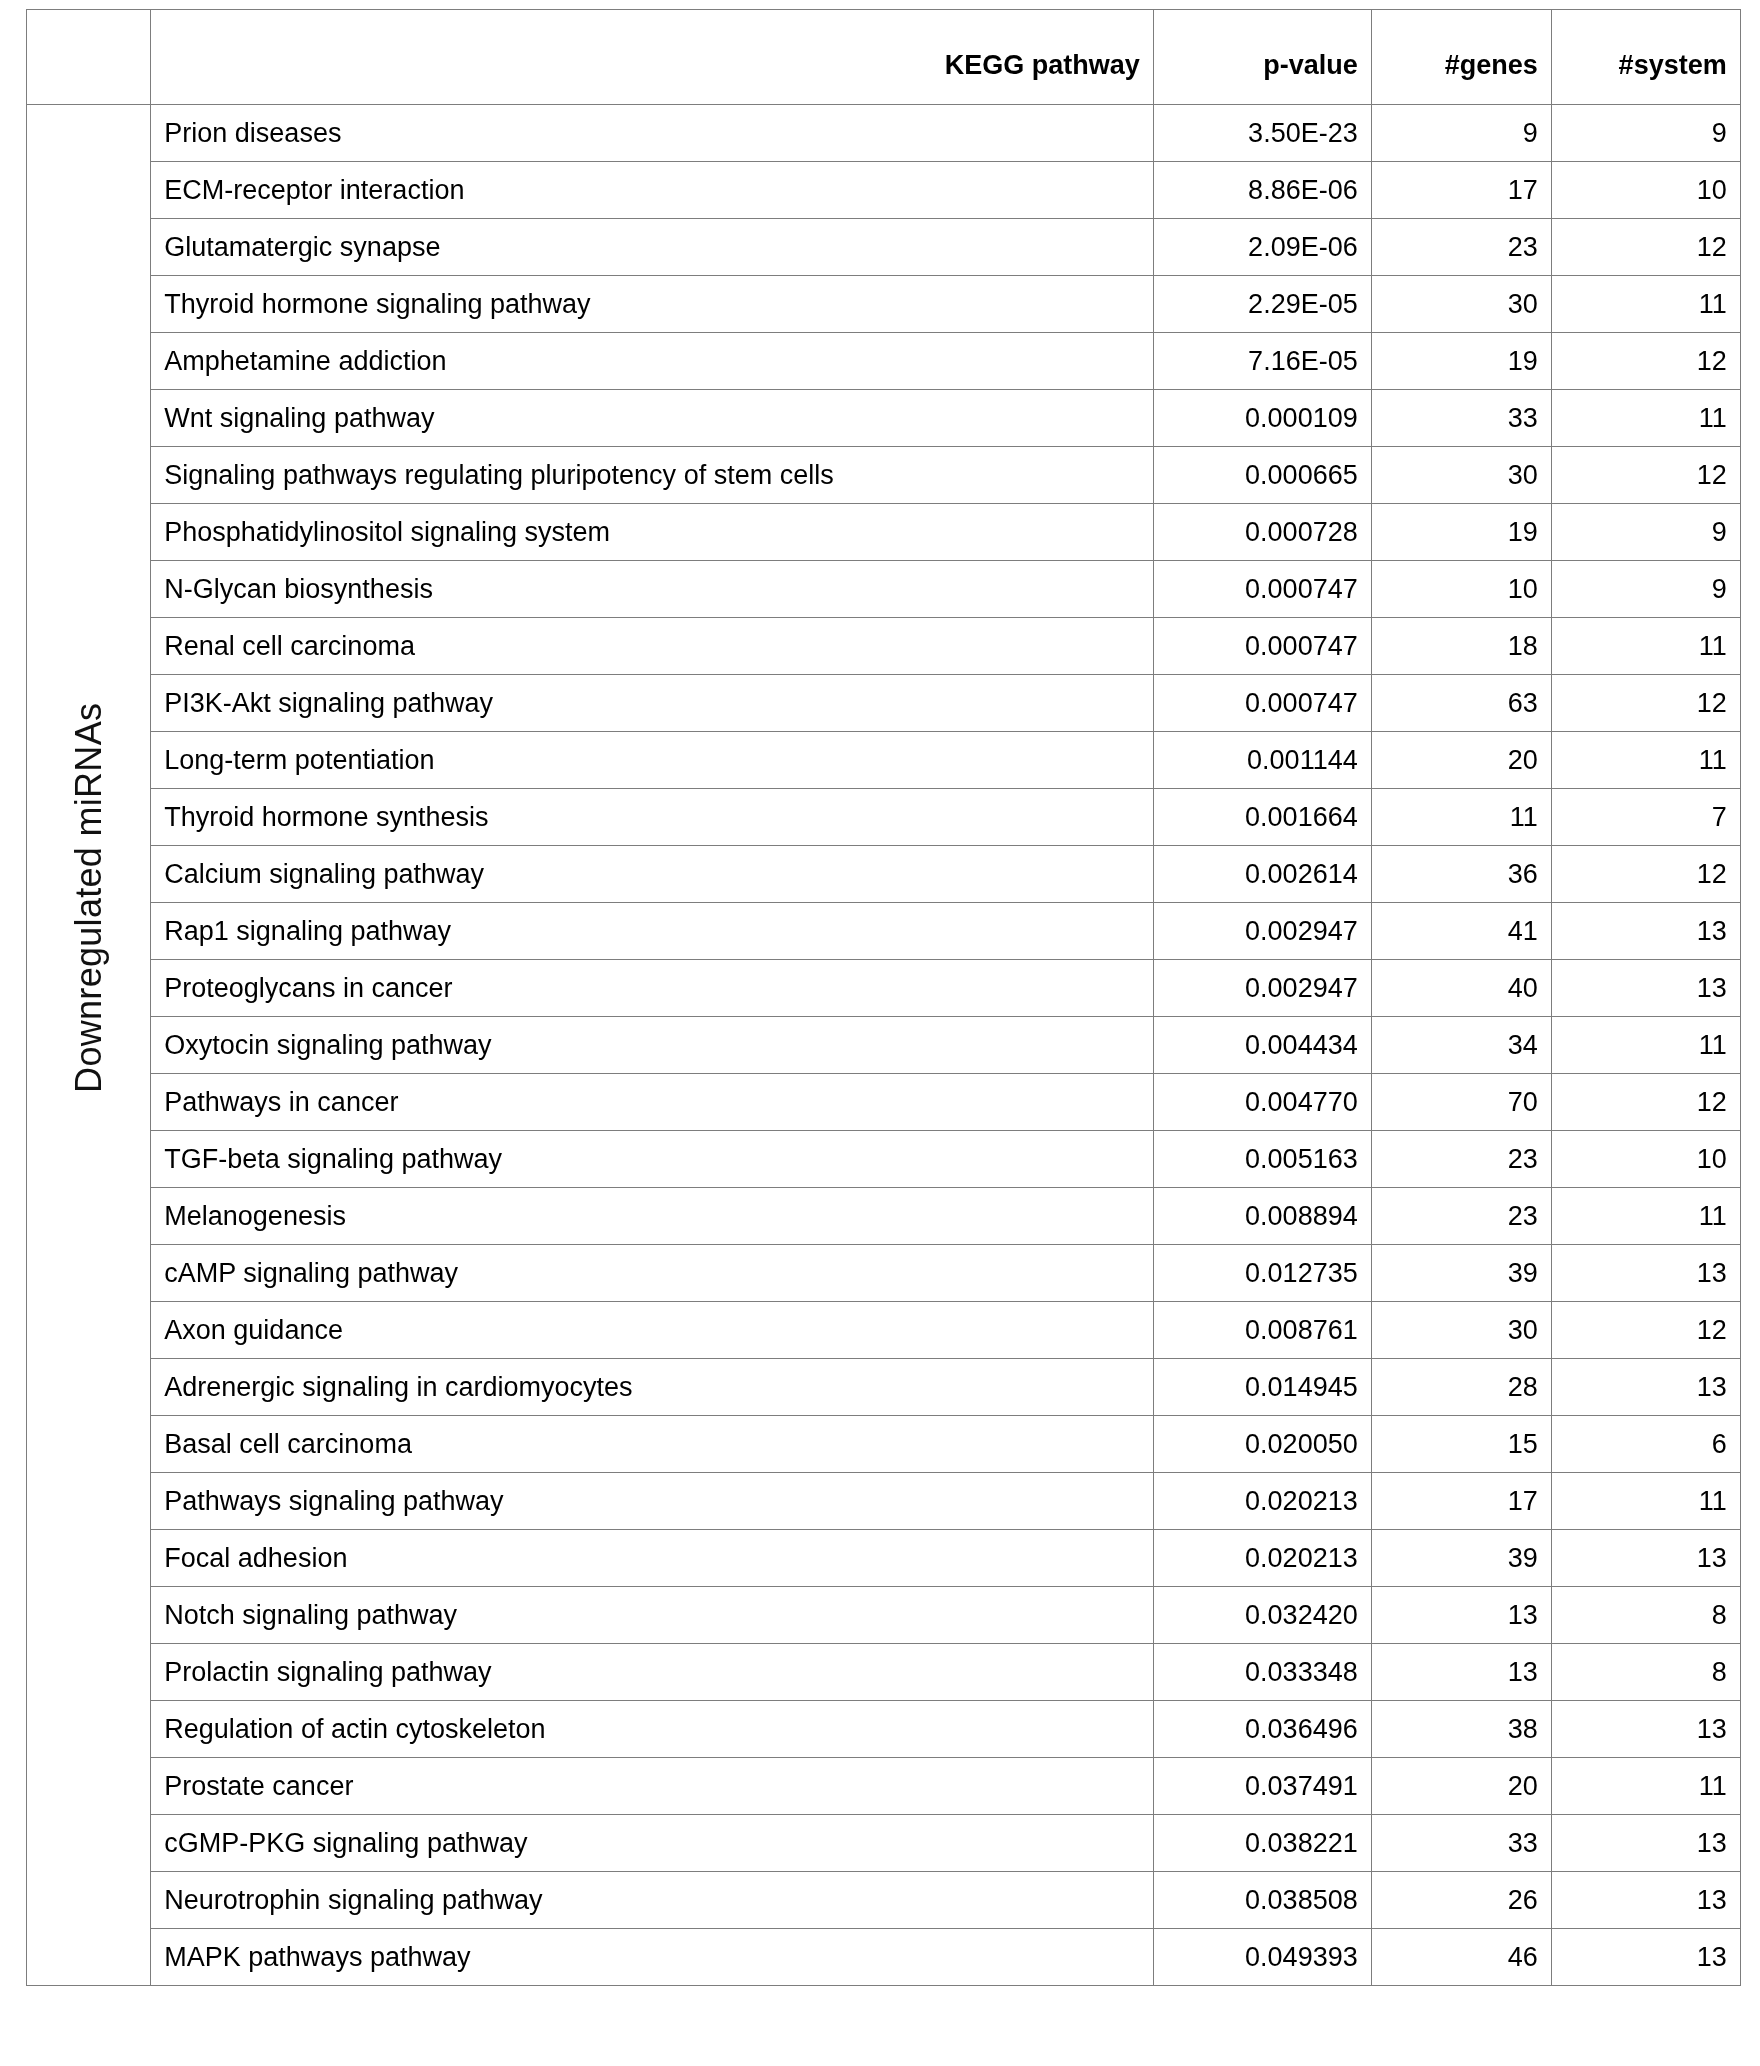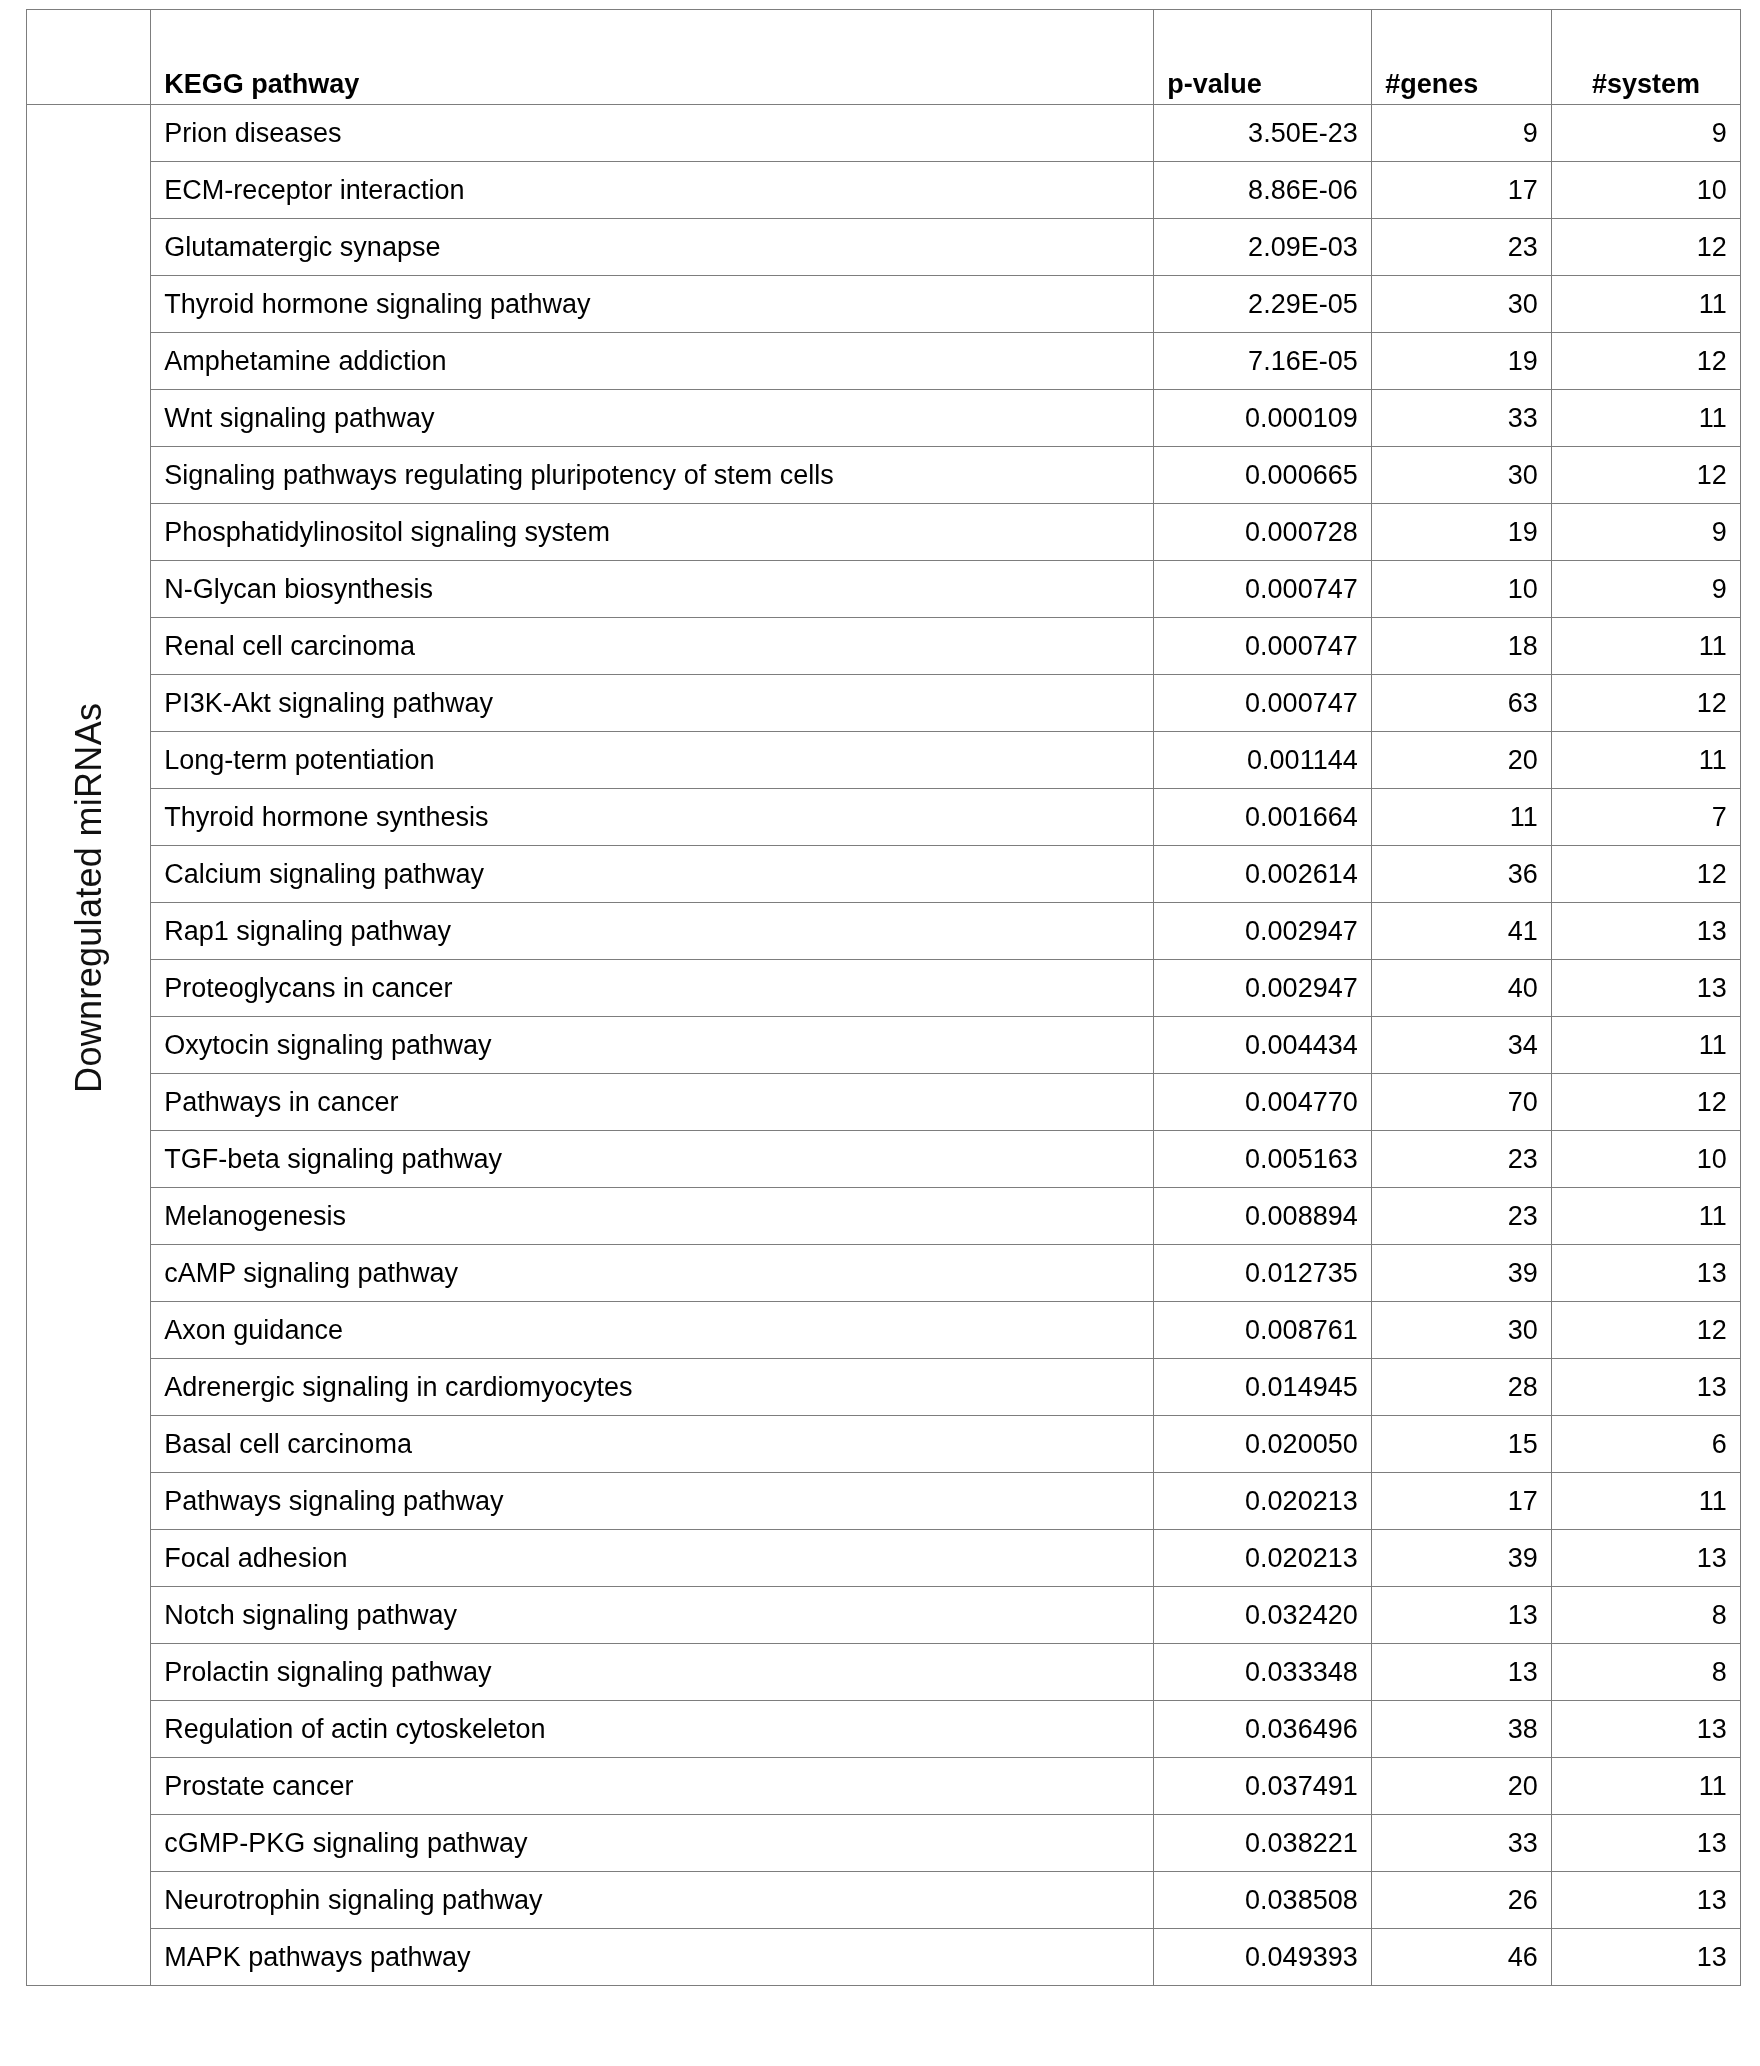--- a/index.html
+++ b/index.html
@@ -54,23 +54,24 @@
     background: #ffffff;
     box-sizing: border-box;
     white-space: nowrap;
     overflow: visible;
   }
 
   
   tr.header-row th {
     height: 95px;
     vertical-align: bottom;
-    padding-bottom: 4px;
+    padding-bottom: 23px;
     font-weight: bold;
     font-size: 27px;
+    text-align: right;
   }
   th.h-pathway { text-align: left; }
   th.h-pvalue  { text-align: left; }
   th.h-genes   { text-align: left; }
   th.h-mirnas  { text-align: top; white-space: normal; vertical-align: top; padding-top: 7.2px; line-height: 1.28; }
 
   
   td.side-blank, th.side-blank {
     border-top: none;
     border-left: none;
@@ -141,21 +142,21 @@
             <td class="cell-mirnas">9</td>
           </tr>
           <tr class="data-row">
             <td class="cell-pathway">ECM-receptor interaction</td>
             <td class="cell-pvalue">8.86E-06</td>
             <td class="cell-genes">17</td>
             <td class="cell-mirnas">10</td>
           </tr>
           <tr class="data-row">
             <td class="cell-pathway">Glutamatergic synapse</td>
-            <td class="cell-pvalue">2.09E-03</td>
+            <td class="cell-pvalue">2.09E-06</td>
             <td class="cell-genes">23</td>
             <td class="cell-mirnas">12</td>
           </tr>
           <tr class="data-row">
             <td class="cell-pathway">Thyroid hormone signaling pathway</td>
             <td class="cell-pvalue">2.29E-05</td>
             <td class="cell-genes">30</td>
             <td class="cell-mirnas">11</td>
           </tr>
           <tr class="data-row">

